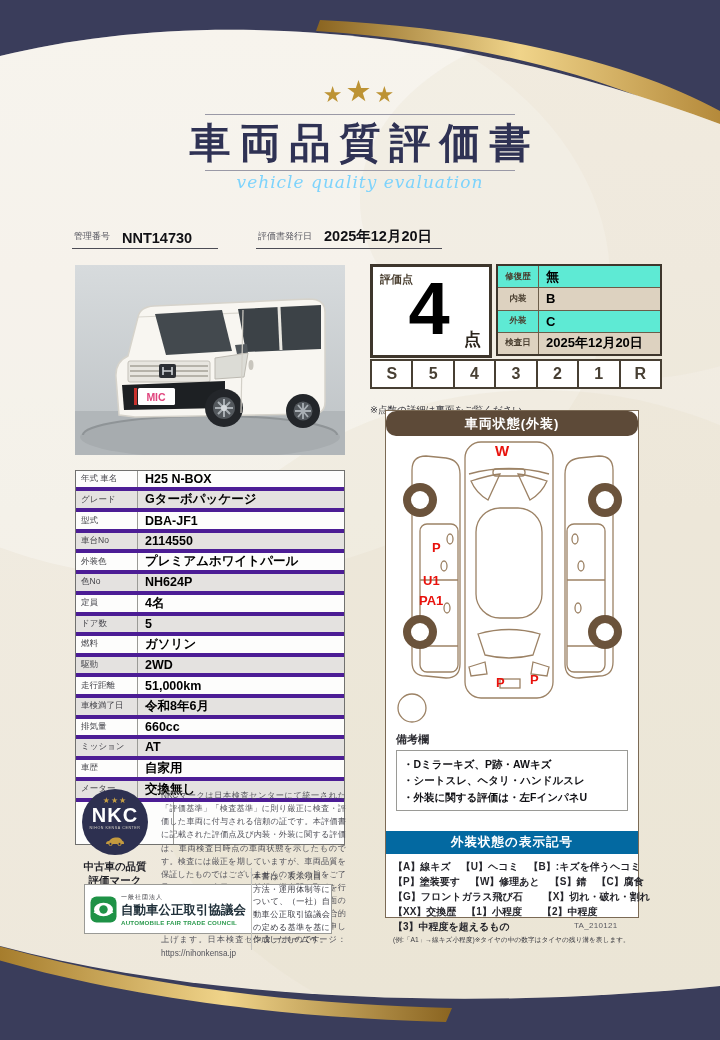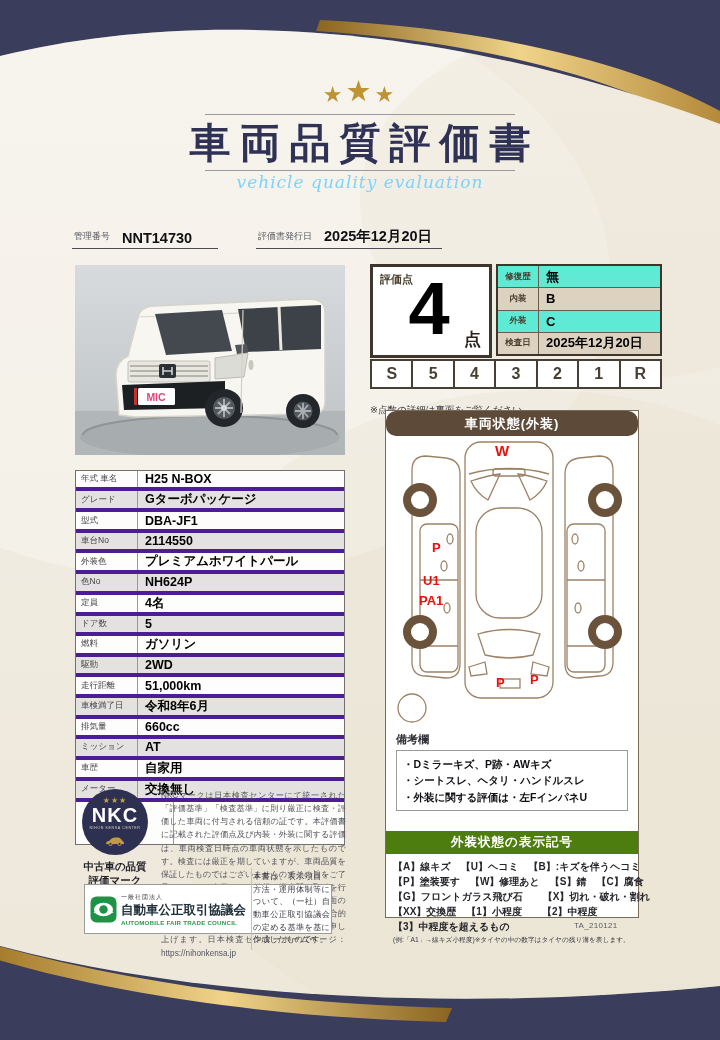--- a/index.html
+++ b/index.html
@@ -89,21 +89,21 @@
   .mark{position:absolute;color:#e8120c;font-weight:bold;font-size:13px;line-height:1;}
   .mark.w{left:109px;top:7px;font-size:15px;}
   .mark.p-side{left:46px;top:105px;}
   .mark.u1{left:37px;top:138px;}
   .mark.pa1{left:33px;top:158px;}
   .mark.p-rear1{left:110px;top:240px;}
   .mark.p-rear2{left:144px;top:237px;}
   .remarks-label{font-size:11px;font-weight:bold;color:#2c2c32;margin:0 10px 3px;}
   .remarks-box{border:1px solid #9a9a96;margin:0 10px;padding:5px 6px;min-height:52px;box-sizing:border-box;}
   .remark-line{font-size:10.5px;font-weight:bold;color:#101014;line-height:1.55;white-space:nowrap;}
-  .legend-header{height:23px;background:#4d7c0f;color:#fff;font-weight:bold;font-size:12.5px;display:flex;align-items:center;justify-content:center;margin-top:20px;letter-spacing:1px;}
+  .legend-header{height:23px;background:#0369a1;color:#fff;font-weight:bold;font-size:12.5px;display:flex;align-items:center;justify-content:center;margin-top:20px;letter-spacing:1px;}
   .legend-body{padding:5px 7px 0;}
   .legend-line{font-size:10px;font-weight:bold;color:#26262c;line-height:1.5;white-space:nowrap;}
   .legend-note{font-size:6.7px;color:#3a3a40;margin-top:2px;white-space:nowrap;}
   .doc-code{position:absolute;left:574px;top:921px;font-size:8px;color:#5a5a62;letter-spacing:.3px;}
 </style>
 </head>
 <body>
 
 <svg id="bg" width="720" height="1040" viewBox="0 0 720 1040">
   <defs>

